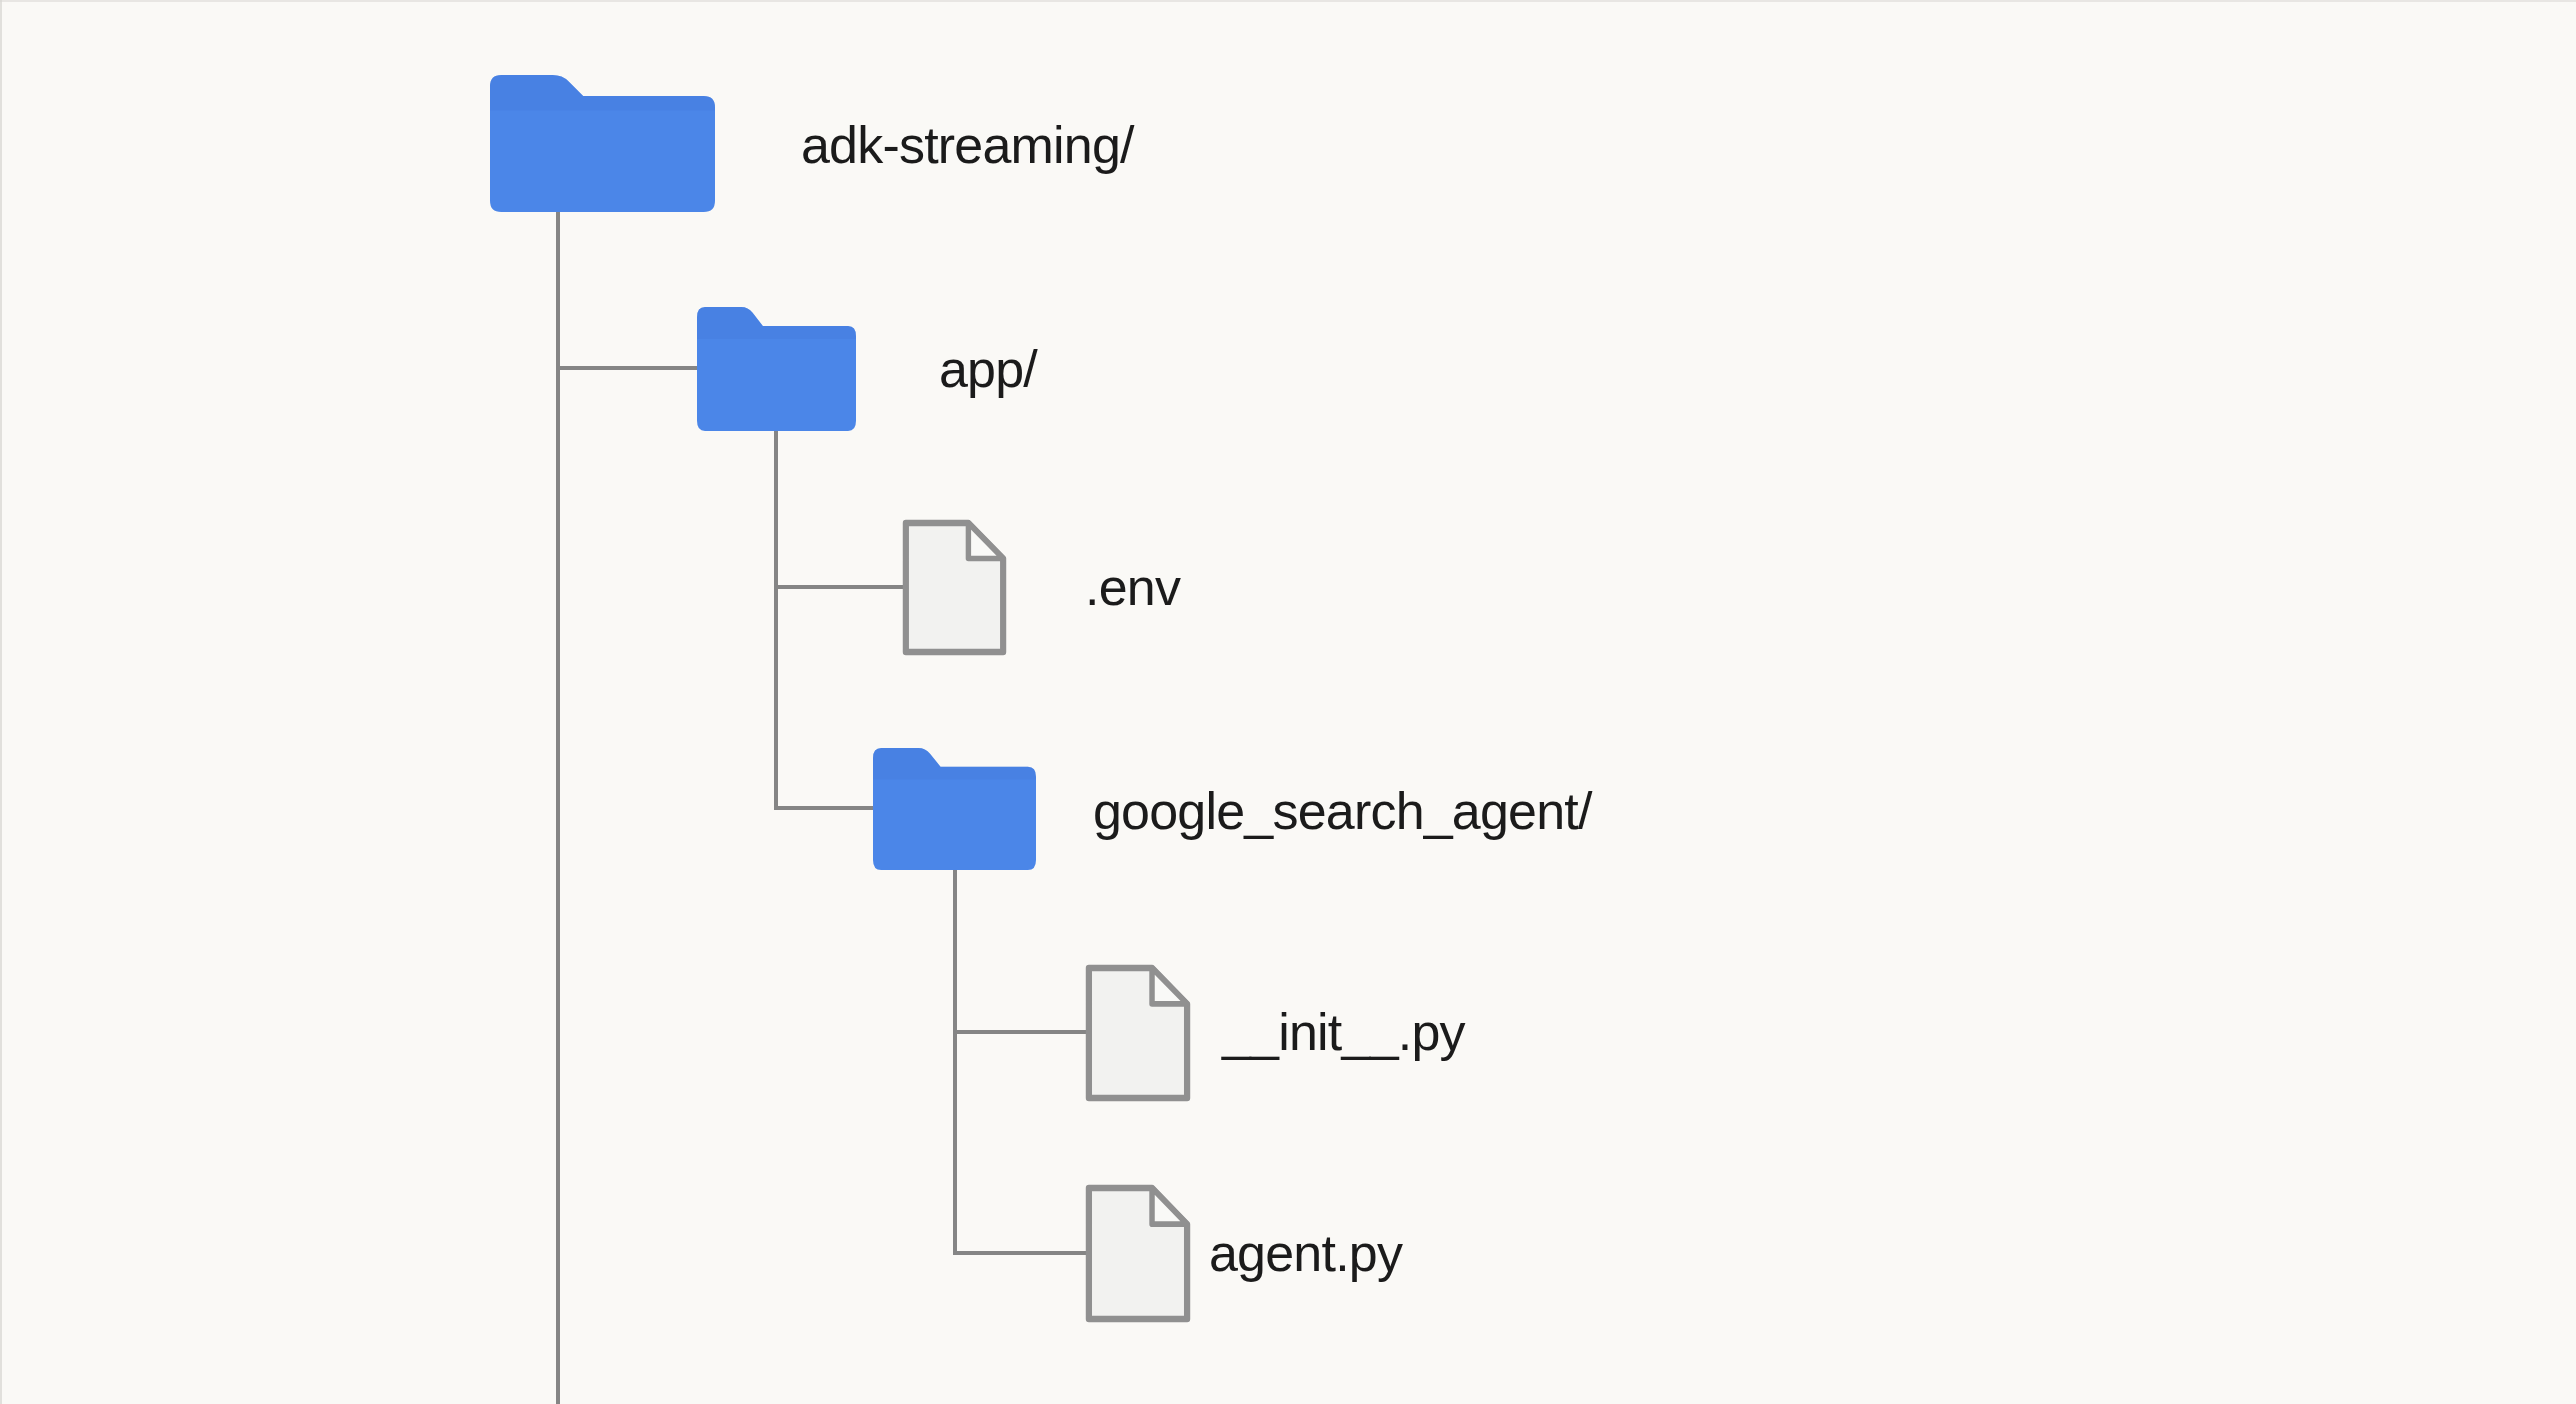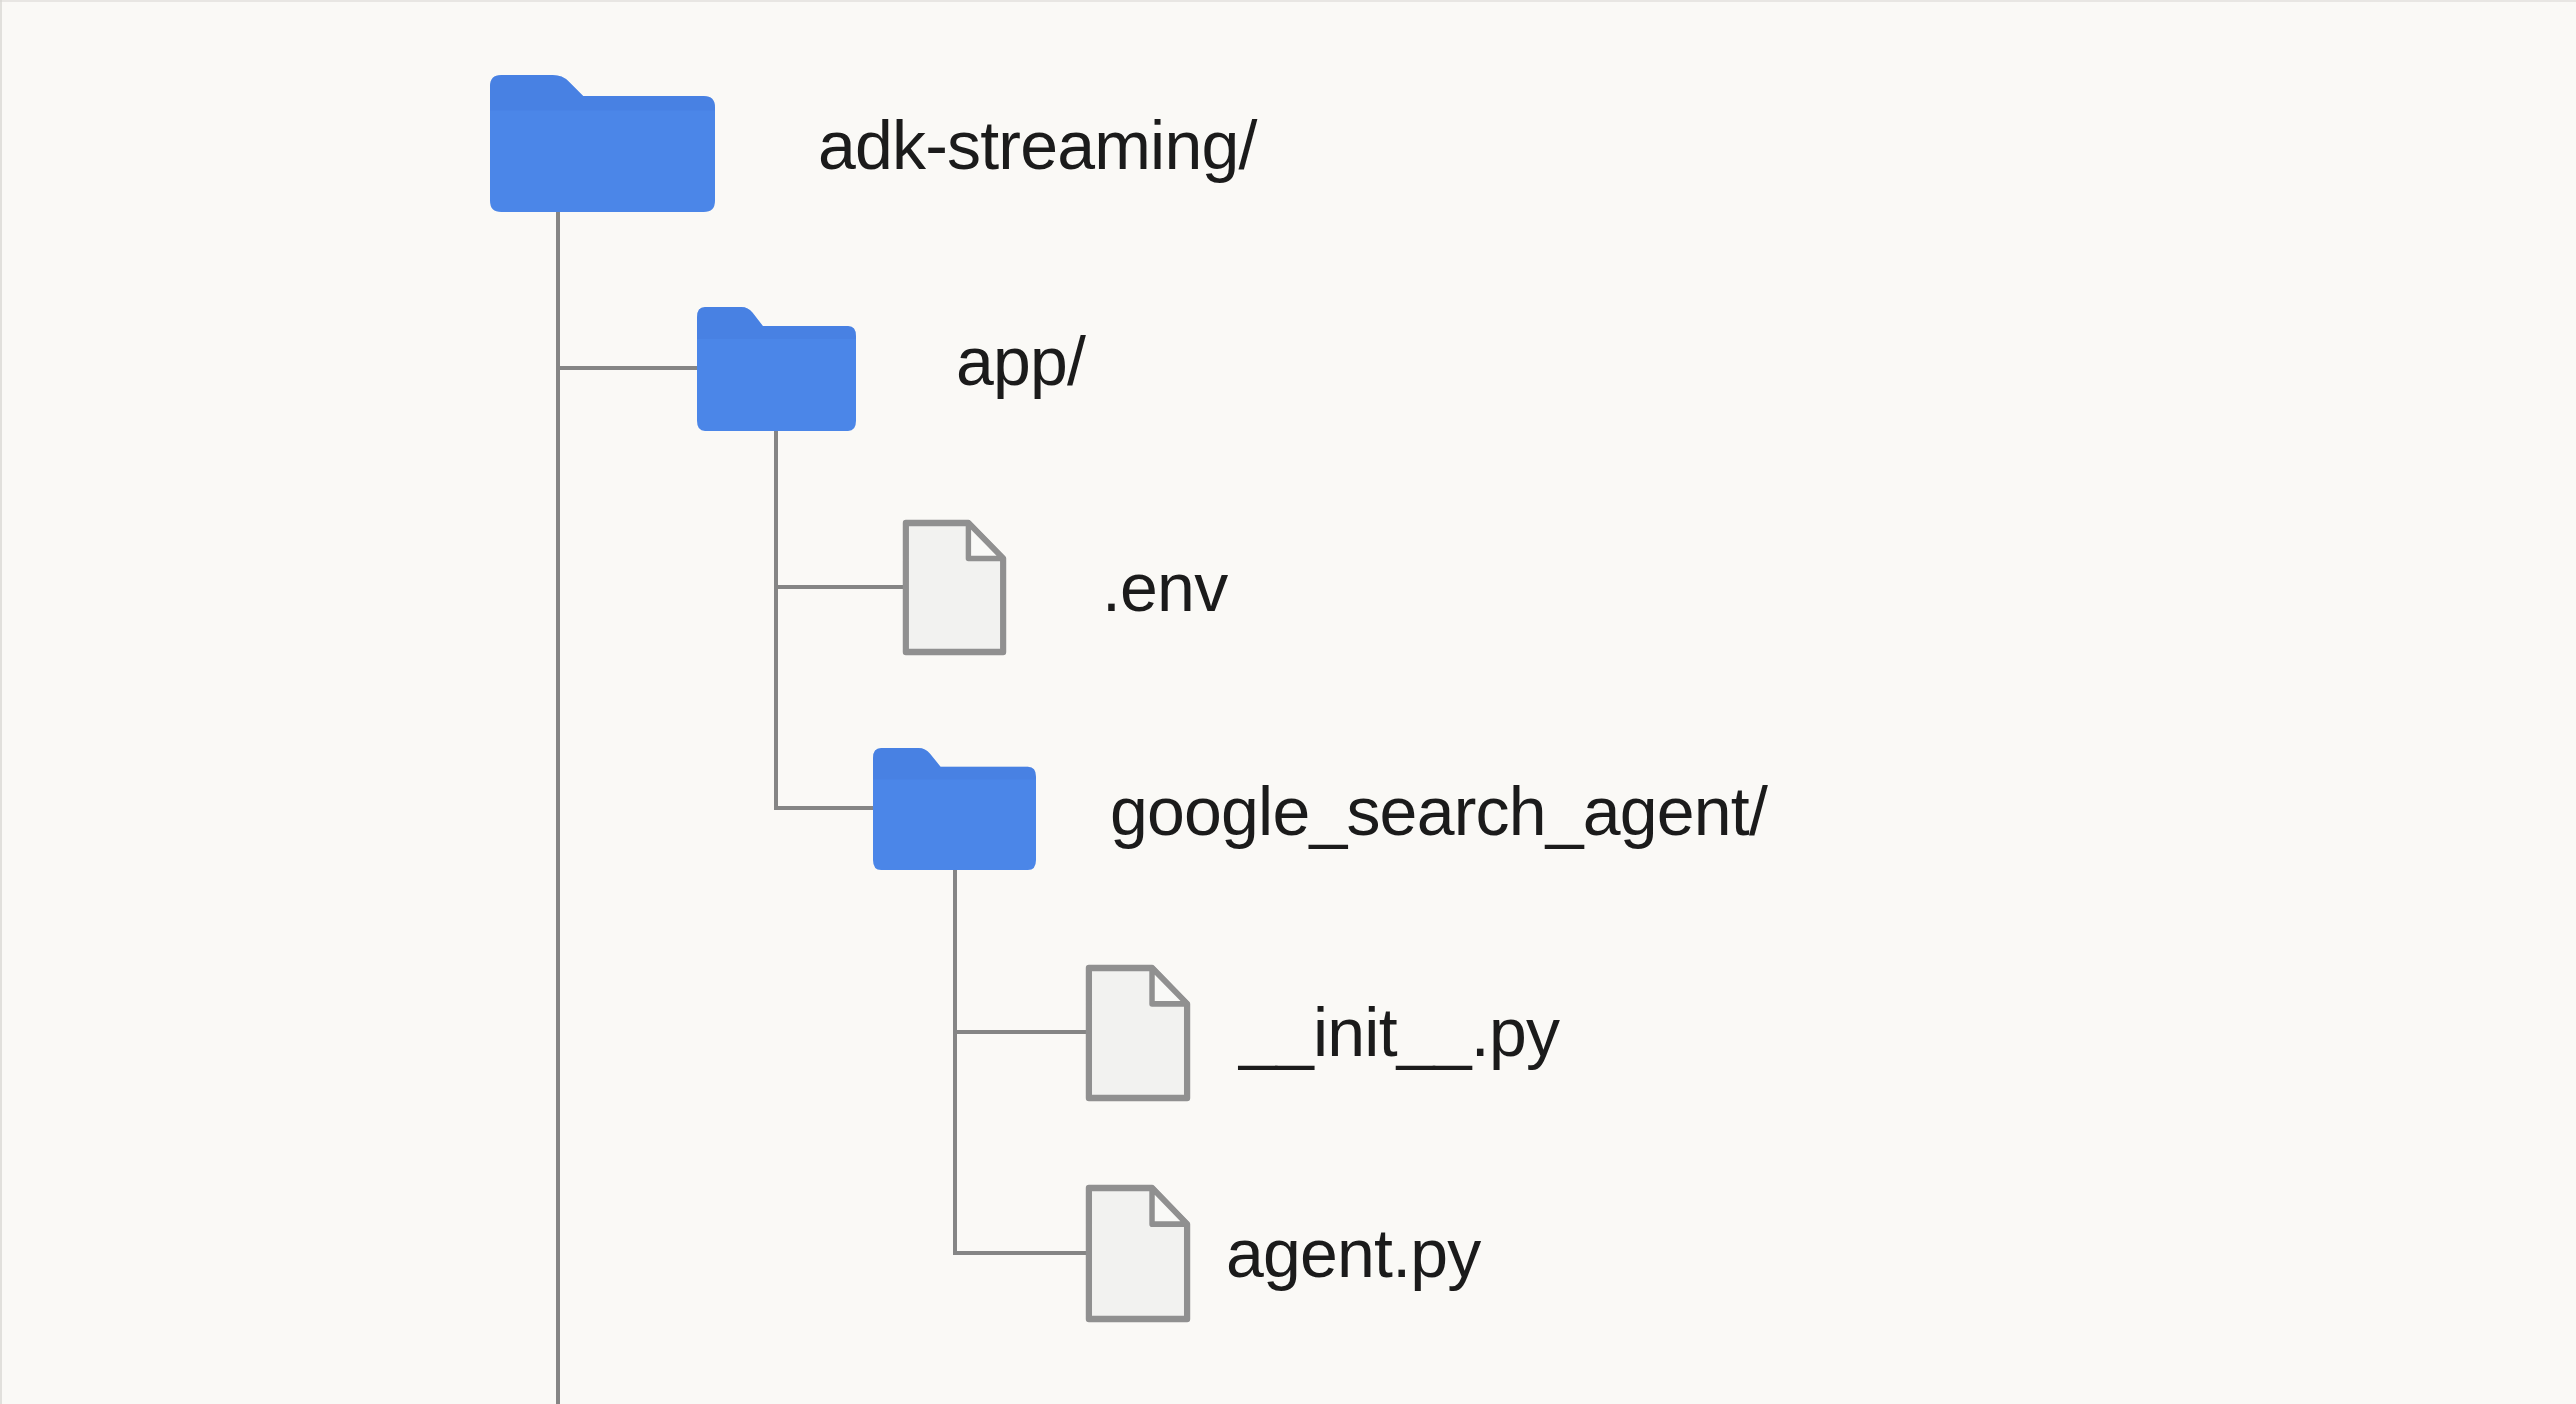--- a/index.html
+++ b/index.html
@@ -37,36 +37,35 @@
   .line-google-h{left:775px; top:806px; width:99px; height:4px;}
   .line-google-v{left:953px;top:870px; width:4px;   height:385px;}
   .line-init-h  {left:954px;top:1030px; width:133px; height:4px;}
   .line-agent-h {left:954px;top:1251px; width:133px; height:4px;}
 
   
   .node{position:absolute;}
   .node .icon{position:absolute;left:0;top:0;display:block;}
   .node .label{
     position:absolute;
-    font-size:68px;
+    font-size:52px;
     line-height:1;
     color:var(--text);
     white-space:nowrap;
     transform:translateY(-50%);
     letter-spacing:-0.8px;
-    margin-left:17px;
   }
 
   .node-root  {left:490px;  top:75px;}
   .node-root .icon{width:225px;height:137px;}
   .node-root .label{left:311px;top:70px;}
 
   .node-app   {left:697px;  top:307px;}
   .node-app .icon{width:159px;height:124px;}
-  .node-app .label{left:242px;top:54px;}
+  .node-app .label{left:242px;top:62px;}
 
   .node-env   {left:902px; top:519px;}
   .node-env .icon{width:105px;height:137px;}
   .node-env .label{left:183px;top:68px;}
 
   .node-google{left:873px; top:748px;}
   .node-google .icon{width:163px;height:122px;}
   .node-google .label{left:220px;top:63px;}
 
   .node-init  {left:1085px; top:964px;}

